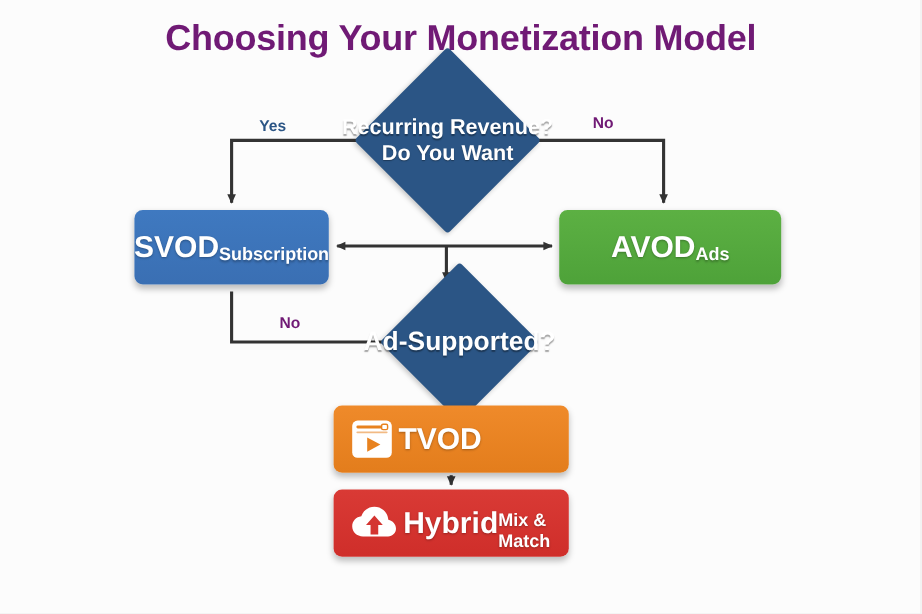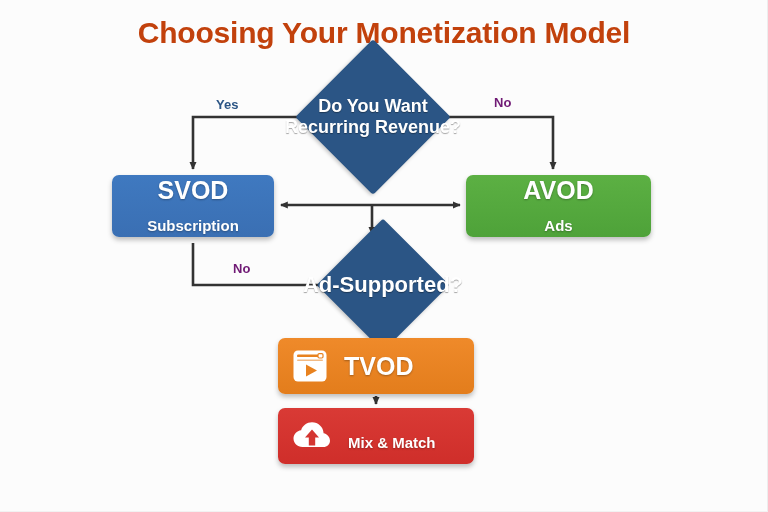--- a/index.html
+++ b/index.html
@@ -25,21 +25,21 @@
 
   
   #title {
     position: absolute;
     top: 16px;
     left: 0;
     width: 768px;
     text-align: center;
     font-size: 30px;
     font-weight: bold;
-    color: #c2410c;
+    color: #701a75;
     letter-spacing: -0.2px;
   }
 
   
   #wires {
     position: absolute;
     top: 0; left: 0;
     width: 768px;
     height: 512px;
   }
@@ -81,21 +81,21 @@
     position: absolute;
     border-radius: 7px;
     box-shadow: 0 3px 5px rgba(0,0,0,0.25);
     display: flex;
     align-items: center;
     justify-content: center;
     box-sizing: border-box;
   }
   .box-text {
     display: flex;
-    flex-direction: column;
+    flex-direction: row;
     align-items: center;
     justify-content: center;
     color: #ffffff;
     text-shadow: 0 1px 2px rgba(0,0,0,0.3);
   }
   .box-title {
     font-size: 25px;
     font-weight: bold;
     line-height: 1.05;
   }
@@ -119,21 +119,21 @@
     background: linear-gradient(180deg, #ef8a2a 0%, #e37d1c 100%);
     justify-content: flex-start;
     padding-left: 14px;
   }
   #box-hybrid {
     left: 278px; top: 408px; width: 196px; height: 56px;
     background: linear-gradient(180deg, #d93a35 0%, #cf2e2a 100%);
     justify-content: flex-start;
     padding-left: 14px;
   }
-  .with-icon { display: flex; align-items: center; gap: 16px; }
+  .with-icon { display: flex; align-items: center; gap: 4px; }
   .icon-slot { flex: 0 0 auto; display: flex; align-items: center; }
 
   
   .edge-label {
     position: absolute;
     font-size: 13px;
     font-weight: bold;
   }
   .lbl-yes { color: #2b5585; }
   .lbl-no  { color: #701a75; }
@@ -169,22 +169,22 @@
 
     <path d="M 331,285 L 193,285 L 193,243" fill="none" stroke="#333333" stroke-width="2.6"></path>
 
     <path d="M 383,330 L 383,334" fill="none" stroke="#333333" stroke-width="2.6" marker-end="url(#arrow)"></path>
 
     <path d="M 376,396 L 376,404" fill="none" stroke="#333333" stroke-width="2.6" marker-end="url(#arrow)"></path>
   </svg>
 
   <div id="diamond1-shape" class="diamond"></div>
   <div id="diamond1-label" class="diamond-label">
+    <span>Recurring Revenue?</span>
     <span>Do You Want</span>
-    <span>Recurring Revenue?</span>
   </div>
 
   <div id="diamond2-shape" class="diamond"></div>
   <div id="diamond2-label" class="diamond-label">
     <span>Ad-Supported?</span>
   </div>
 
   <div id="label-yes1" class="edge-label lbl-yes">Yes</div>
   <div id="label-no1" class="edge-label lbl-no">No</div>
   <div id="label-no2" class="edge-label lbl-no">No</div>
@@ -224,18 +224,19 @@
     <div class="with-icon">
       <span class="icon-slot">
         <svg width="40" height="32" viewBox="0 0 40 32" xmlns="http://www.w3.org/2000/svg">
           <path d="M10.5,27 C5.3,27 1.5,23.3 1.5,18.6 C1.5,14.3 4.8,10.8 9.1,10.3
                    C10.5,5.6 14.9,2.3 20,2.3 C26.2,2.3 31.3,7.1 31.6,13.2
                    C35.3,13.9 38,17 38,20.7 C38,24.2 35.1,27 31.4,27 Z" fill="#ffffff"></path>
           <path d="M20,9.5 L27,17.5 L23.2,17.5 L23.2,25.5 L16.8,25.5 L16.8,17.5 L13,17.5 Z" fill="#d43531"></path>
         </svg>
       </span>
       <span class="box-text">
+        <span class="box-title">Hybrid</span>
         <span class="box-sub">Mix &amp; Match</span>
       </span>
     </div>
   </div>
 
 </div>
 
 </body></html>

